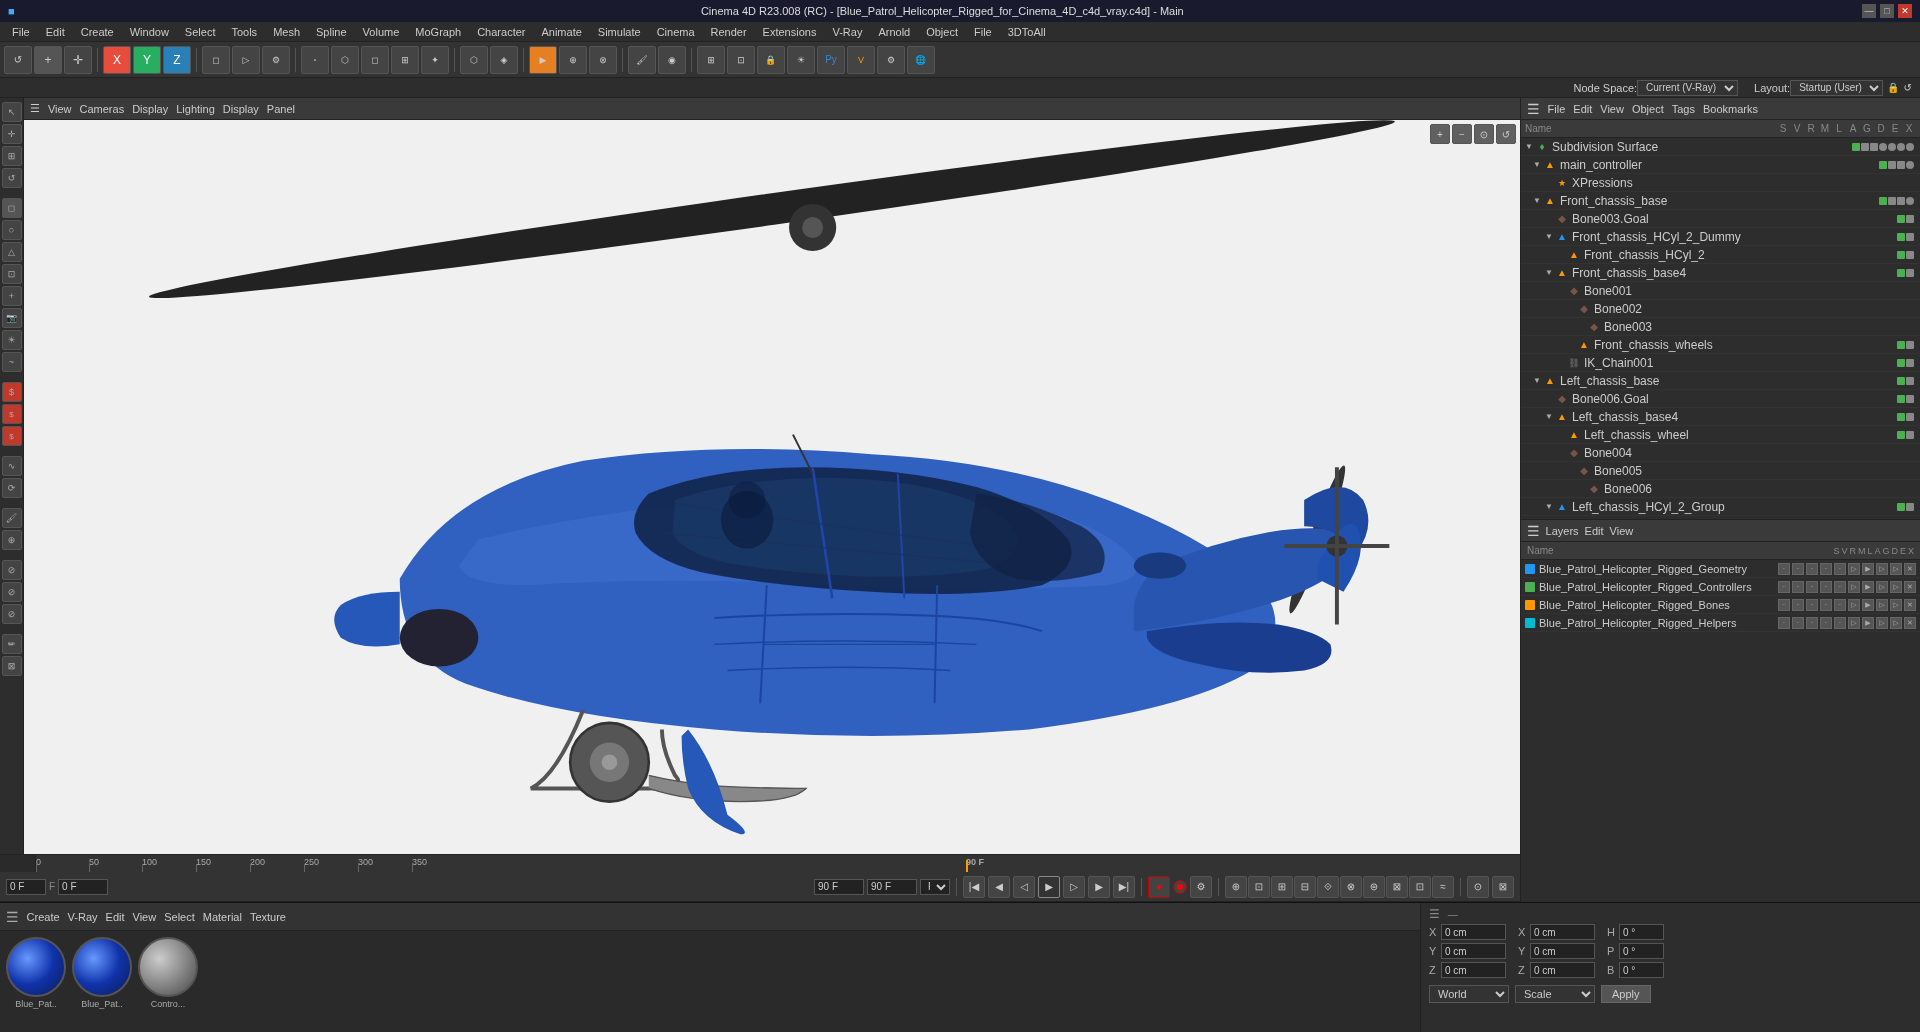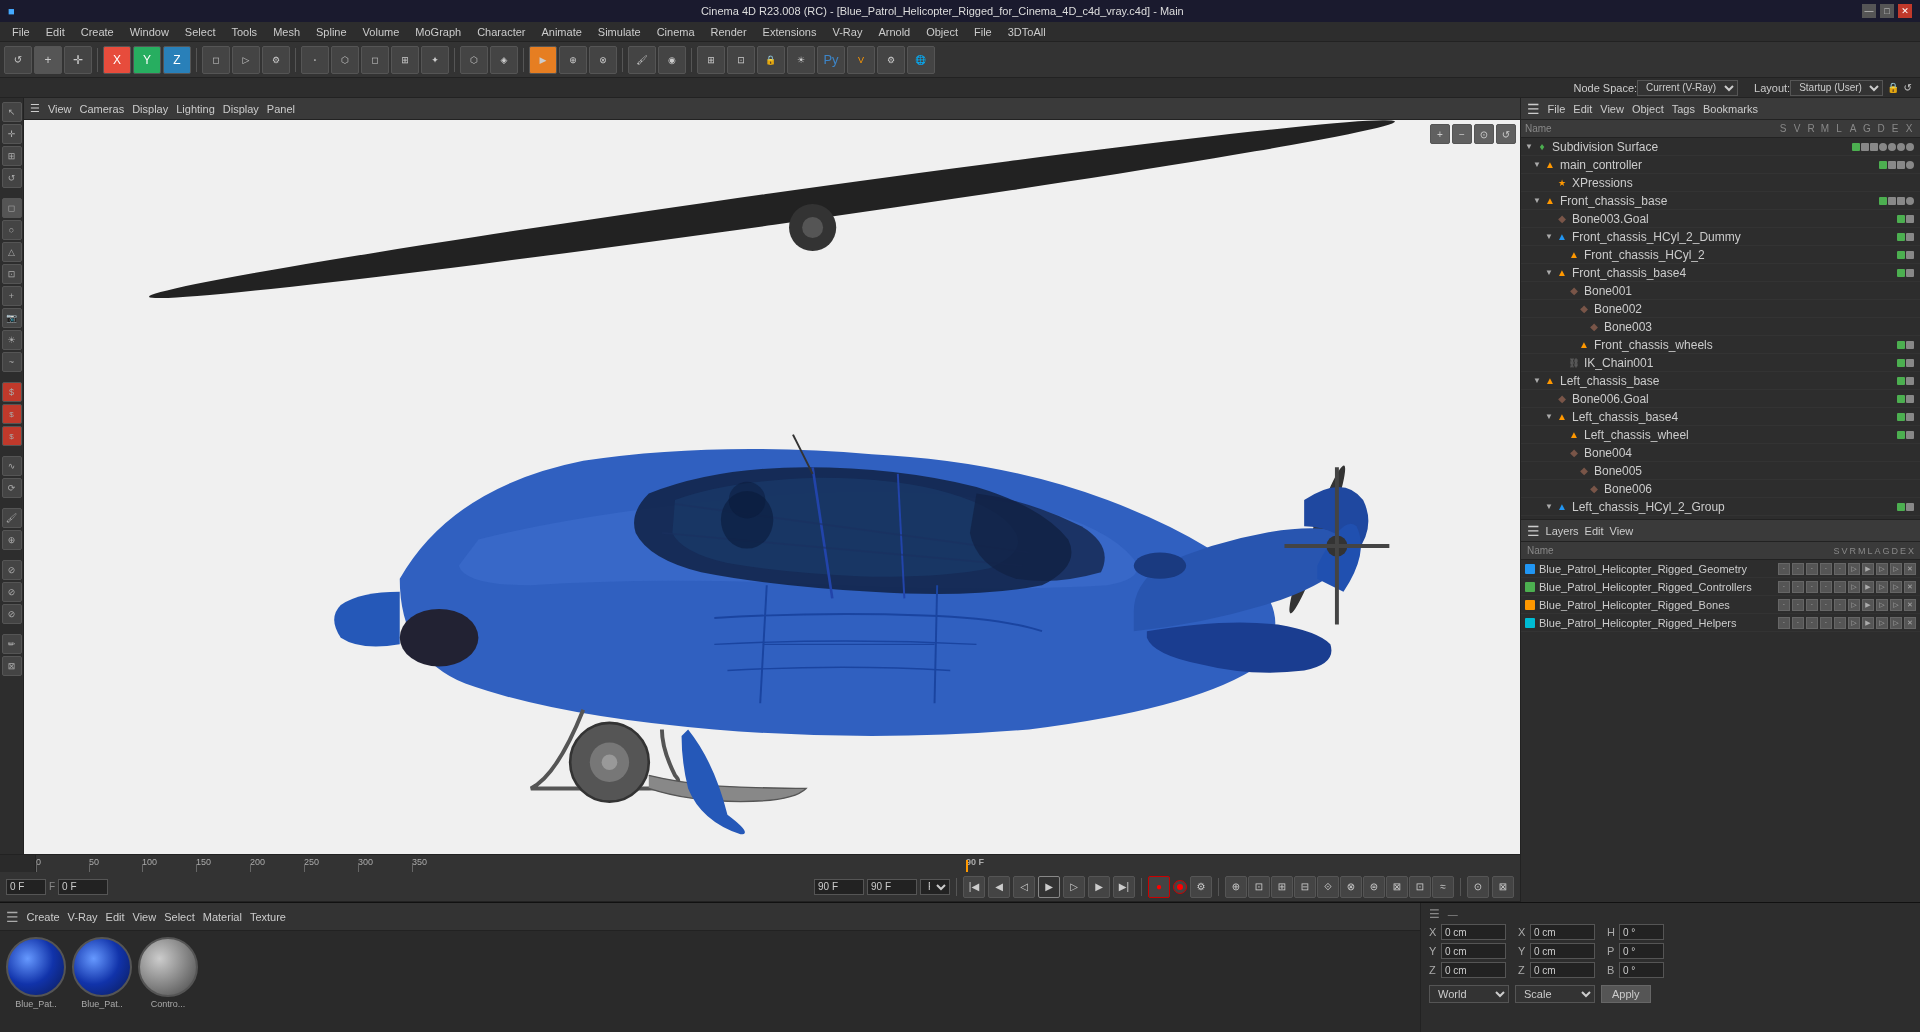--- a/index.html
+++ b/index.html
@@ -686,21 +686,21 @@
   <div class="tool-btn" style="font-size:9px;">⊕</div>
   <div class="tool-btn" style="font-size:9px;">⊗</div>
   <div class="tool-separator"></div>
   <div class="tool-btn" style="font-size:9px;">🖌</div>
   <div class="tool-btn" style="font-size:9px;">◉</div>
   <div class="tool-separator"></div>
   <div class="tool-btn" style="font-size:9px;">⊞</div>
   <div class="tool-btn" style="font-size:9px;">⊡</div>
   <div class="tool-btn" style="font-size:9px;">🔒</div>
   <div class="tool-btn" style="font-size:9px;">☀</div>
-  <div class="tool-btn" style="font-size:13px; color:#3d85c8;">Py</div>
+  <div class="tool-btn" style="font-size:10px; color:#3d85c8;">Py</div>
   <div class="tool-btn" style="font-size:9px; color:#f90;">V</div>
   <div class="tool-btn" style="font-size:9px;">⚙</div>
   <div class="tool-btn" style="font-size:9px;">🌐</div>
 </div>
 
 <div id="nodespace-bar">
   <span style="margin-left:auto;">Node Space:</span>
   <select class="nodespace-dropdown">
     <option>Current (V-Ray)</option>
   </select>

